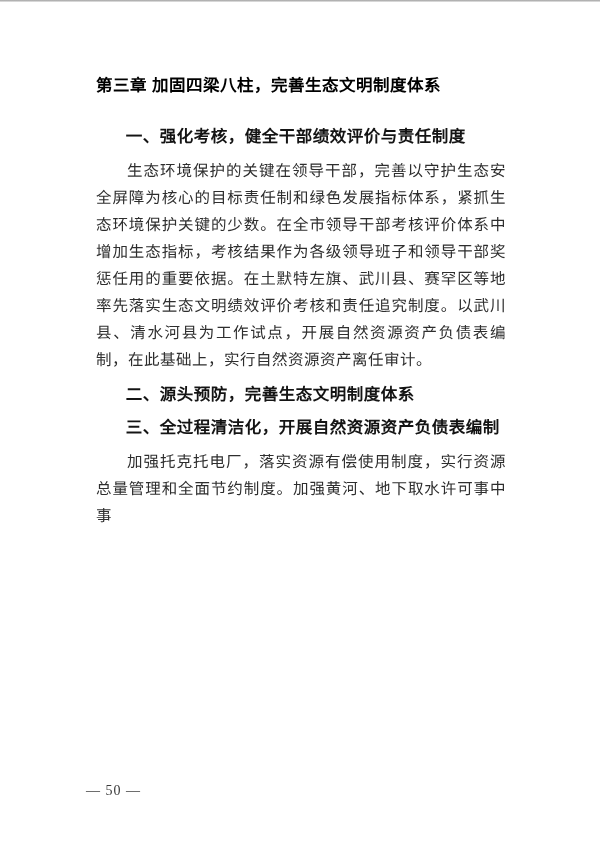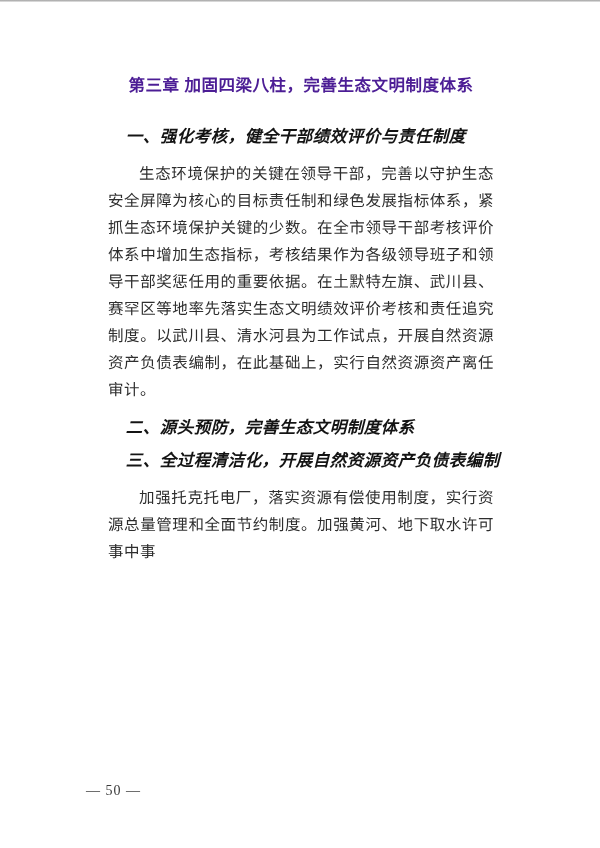--- a/index.html
+++ b/index.html
@@ -35,40 +35,39 @@
     width: 410px;
     padding-top: 74px;
   }
   h1.doc-title {
     margin: 0;
     font-family: "Liberation Sans", sans-serif;
     font-size: 16.5px;
     font-weight: 700;
     line-height: 22px;
     letter-spacing: 0.5px;
-    text-align: center;
-    color: #4c1d95;
+    text-align: left;
+    color: #000000;
   }
   section { margin: 0; }
   h2.section-heading {
     margin: 9px 0 9px 0;
     font-family: "Liberation Sans", sans-serif;
     font-size: 16.5px;
     font-weight: 700;
     line-height: 24px;
     letter-spacing: 0.5px;
     text-indent: 1.8em;
     color: #141414;
-    font-style: italic;
   }
   section:first-of-type h2.section-heading {
     margin-top: 28px;
   }
   p.body-text {
-    margin: 12px;
+    margin: 0;
     font-size: 15.5px;
     line-height: 27px;
     letter-spacing: 0.5px;
     color: #2e2e2e;
     text-align: justify;
     text-indent: 2em;
   }
   .page-footer {
     position: absolute;
     left: 86px;

